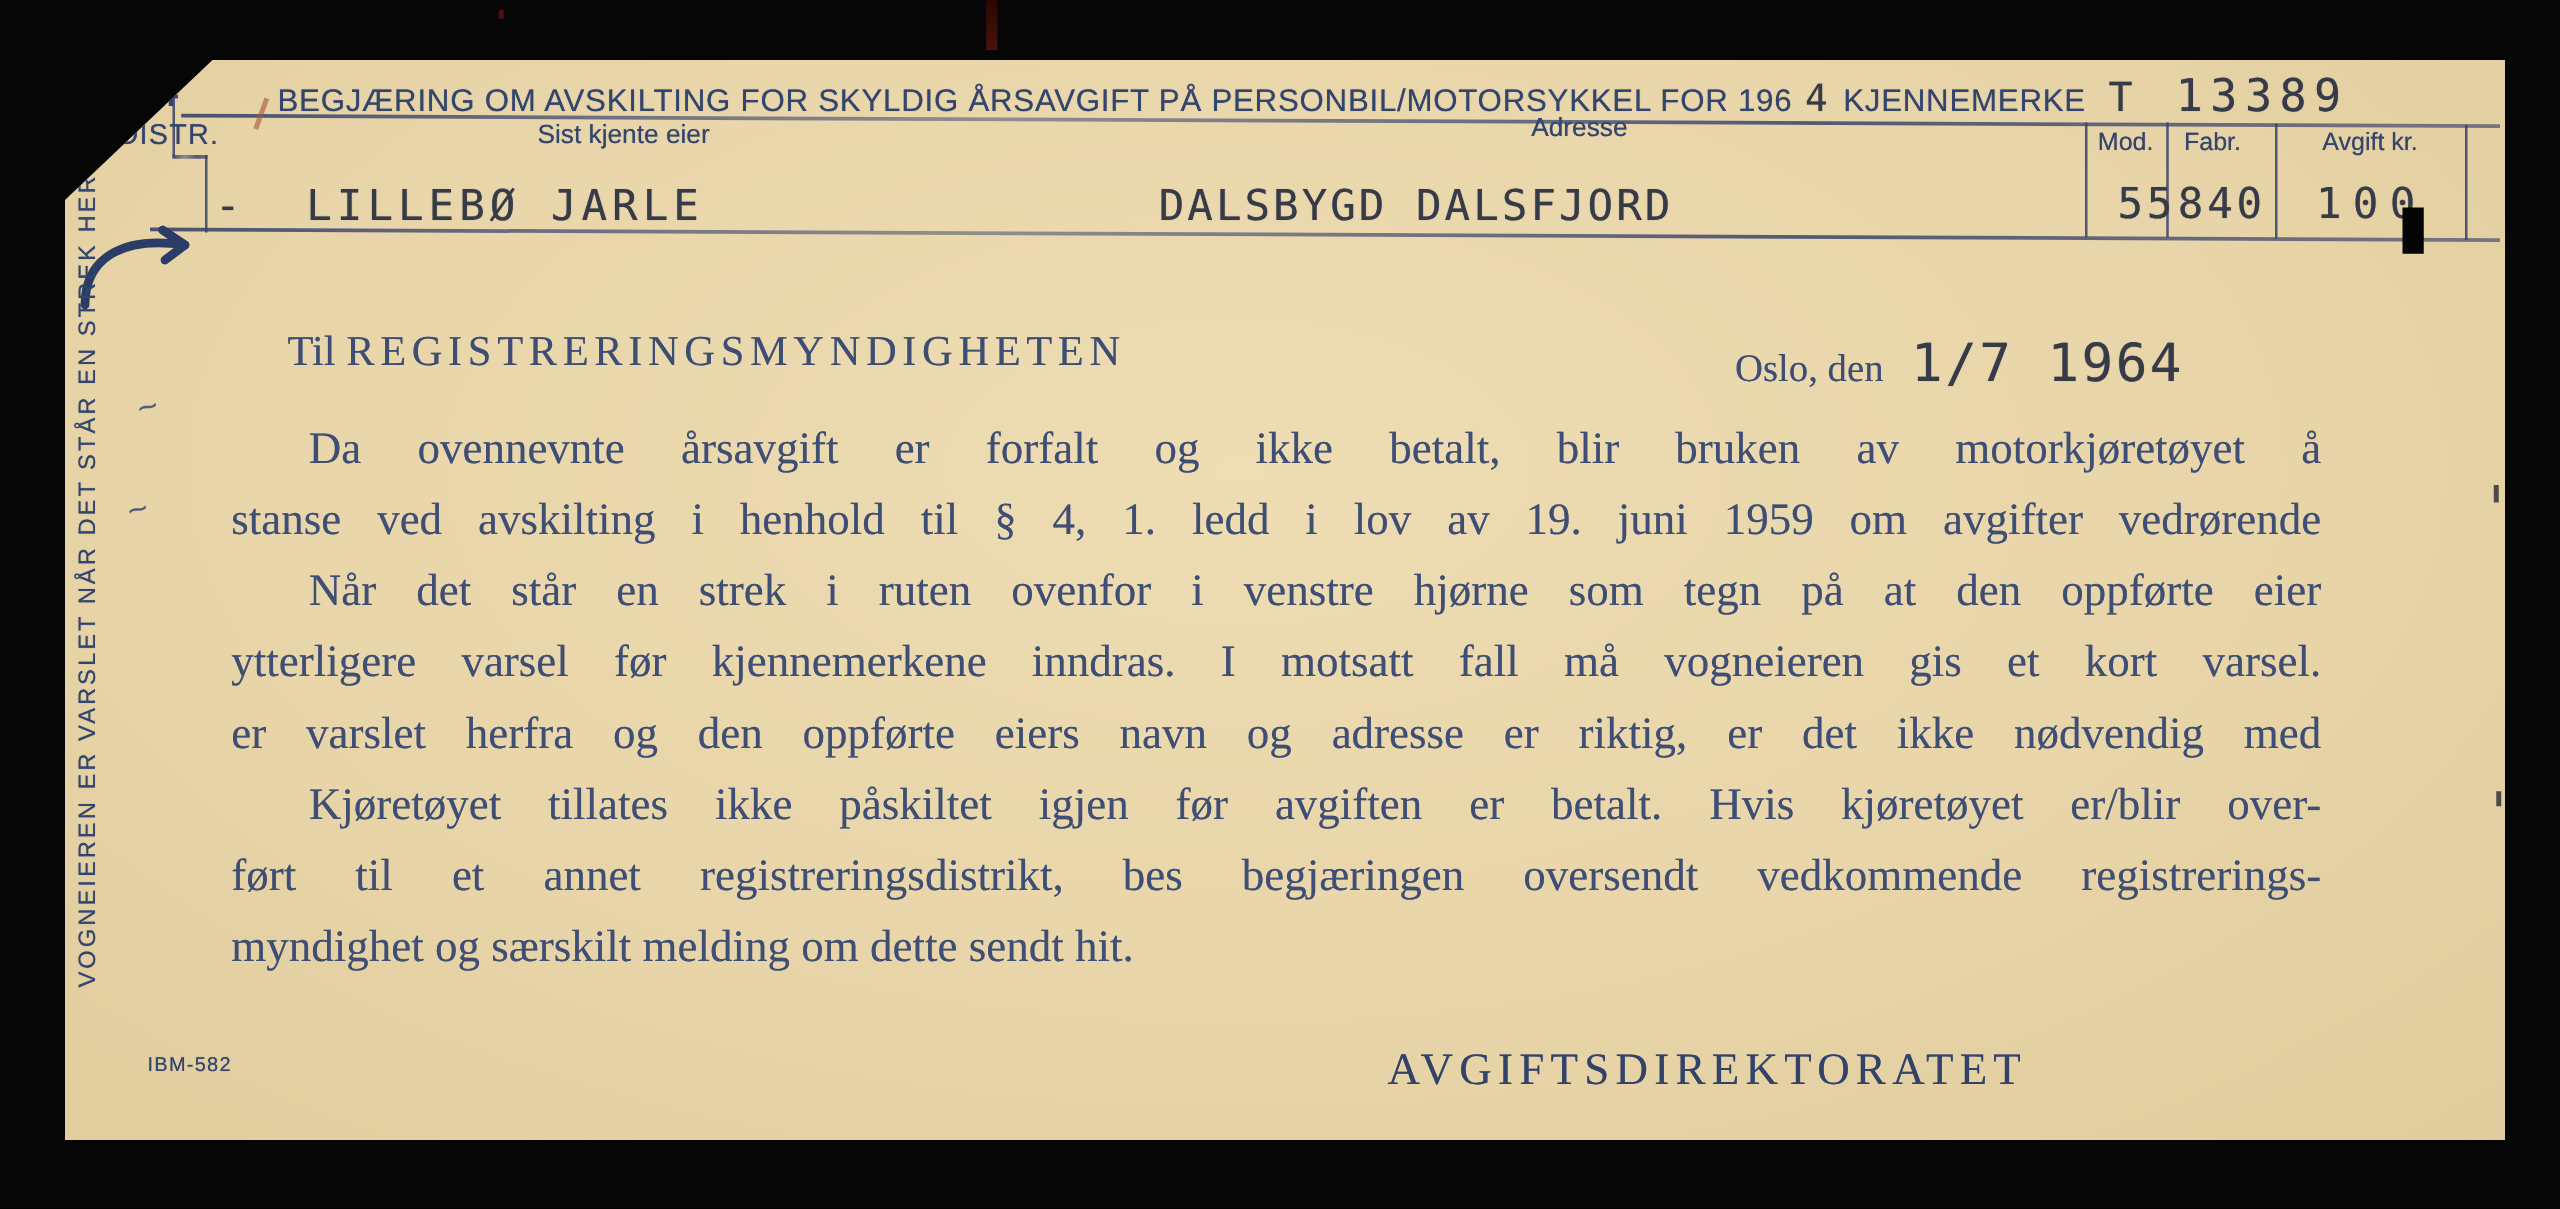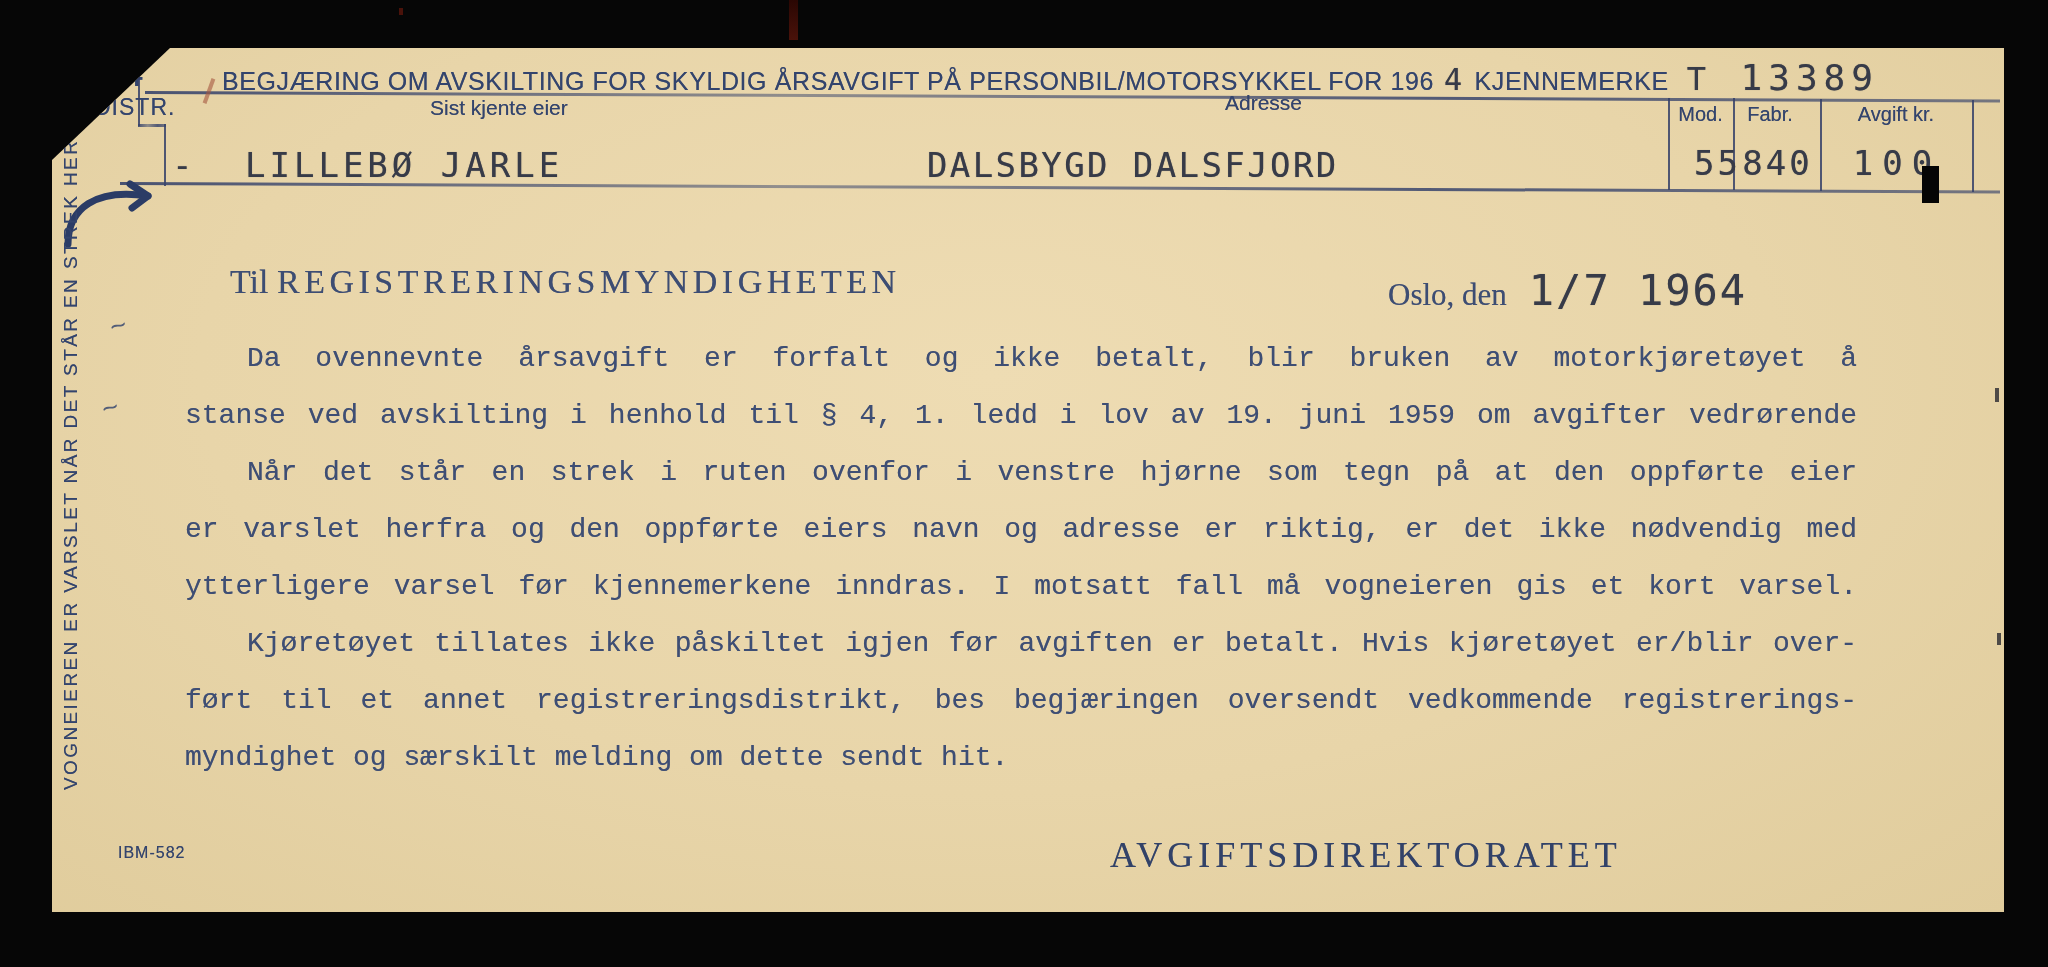--- a/index.html
+++ b/index.html
@@ -31,21 +31,21 @@
   .typed-big{font-size:34px;}
   
   .vnote{left:-272px;top:422px;width:600px;height:40px;transform:rotate(-90deg);
          text-align:center;font-size:19px;letter-spacing:2.4px;white-space:nowrap;}
   
   .recipient{left:178px;top:215px;font-size:34px;white-space:nowrap;}
   .recipient .caps{letter-spacing:4.5px;}
   .dateline{left:1336px;top:218px;white-space:nowrap;font-size:31px;}
   .dateline .typed{font-size:42px;letter-spacing:2px;margin-left:22px;}
   .bodyblock{left:133px;top:282px;width:1672px;}
-  .line{font-size:28px;line-height:57px;font-family:Liberation Mono, monospace;color:#3e4e74;
+  .line{font-size:36px;line-height:57px;font-family:Liberation Serif, serif;color:#3e4e74;
         text-shadow:0 0 .5px rgba(62,78,116,.55);
         text-align:justify;text-align-last:justify;}
   .line.natural{text-align-last:left;}
   .line.indent{text-indent:62px;}
   .signature{left:1058px;top:786px;font-size:36px;letter-spacing:5px;color:#324268;white-space:nowrap;}
   .formcode{left:42px;top:796px;font-size:16px;letter-spacing:1px;margin-left:24px;}
   .tick{font-size:28px;opacity:.85;transform:rotate(-18deg);color:#3a4a70;}
   .ink-mark{position:absolute;background:#050505;}
   .red-streak{position:absolute;left:789px;top:0;width:9px;height:40px;
               background:linear-gradient(#2a0703,#4a120a);}
@@ -111,22 +111,22 @@
       <span class="caps">REGISTRERINGSMYNDIGHETEN</span>
     </div>
     <div class="abs serif-print dateline">
       <span>Oslo, den</span><span class="typed">1/7 1964</span>
     </div>
 
     <div class="abs bodyblock">
         <div class="line indent">Da ovennevnte årsavgift er forfalt og ikke betalt, blir bruken av motorkjøretøyet å</div>
         <div class="line">stanse ved avskilting i henhold til § 4, 1. ledd i lov av 19. juni 1959 om avgifter vedrørende</div>
         <div class="line indent">Når det står en strek i ruten ovenfor i venstre hjørne som tegn på at den oppførte eier</div>
+        <div class="line">ytterligere varsel før kjennemerkene inndras. I motsatt fall må vogneieren gis et kort varsel.</div>
         <div class="line">er varslet herfra og den oppførte eiers navn og adresse er riktig, er det ikke nødvendig med</div>
-        <div class="line">ytterligere varsel før kjennemerkene inndras. I motsatt fall må vogneieren gis et kort varsel.</div>
         <div class="line indent">Kjøretøyet tillates ikke påskiltet igjen før avgiften er betalt. Hvis kjøretøyet er/blir over-</div>
         <div class="line">ført til et annet registreringsdistrikt, bes begjæringen oversendt vedkommende registrerings-</div>
         <div class="line natural">myndighet og særskilt melding om dette sendt hit.</div>
       </div>
 
     <div class="abs sans-print formcode">IBM-582</div>
     <div class="abs serif-print signature">AVGIFTSDIREKTORATET</div>
 
     <div class="speck" style="left:1943px;top:340px;width:4px;height:14px;"></div>
     <div class="speck" style="left:1945px;top:585px;width:4px;height:12px;"></div>

